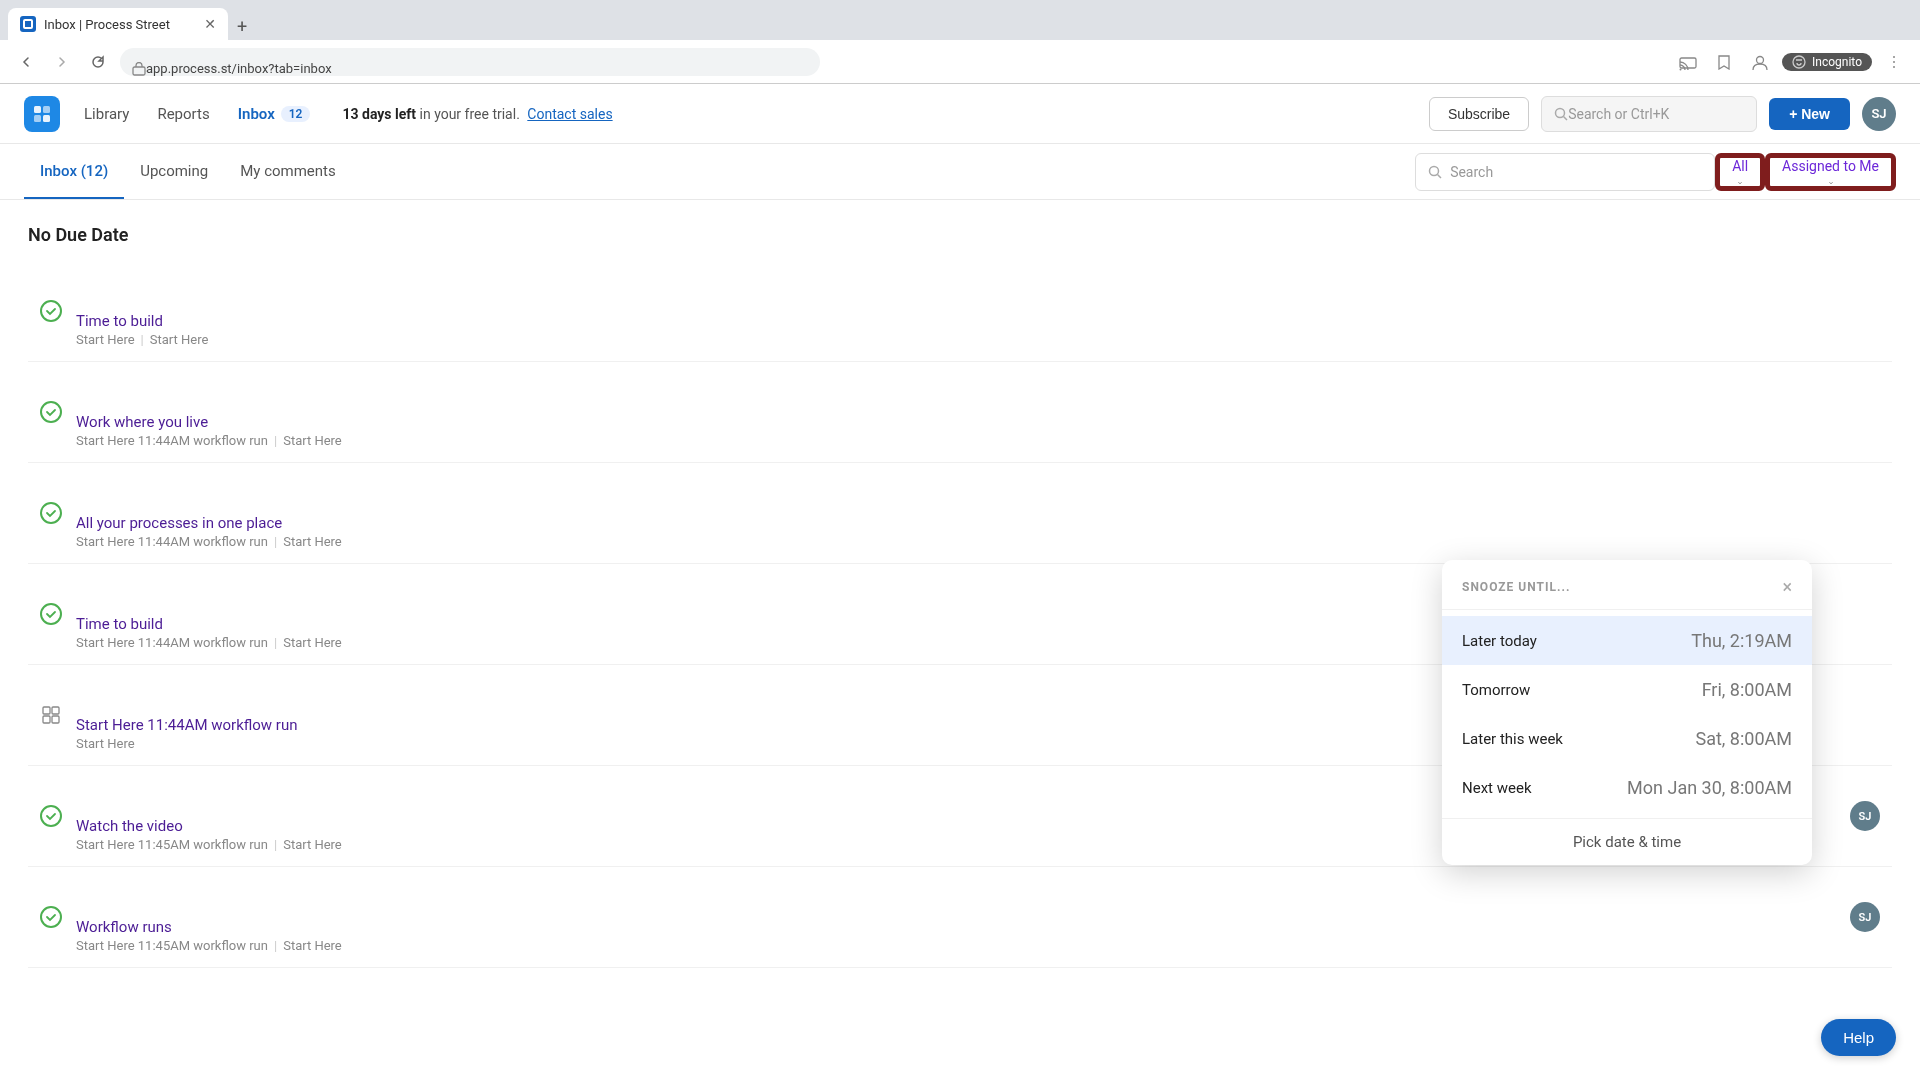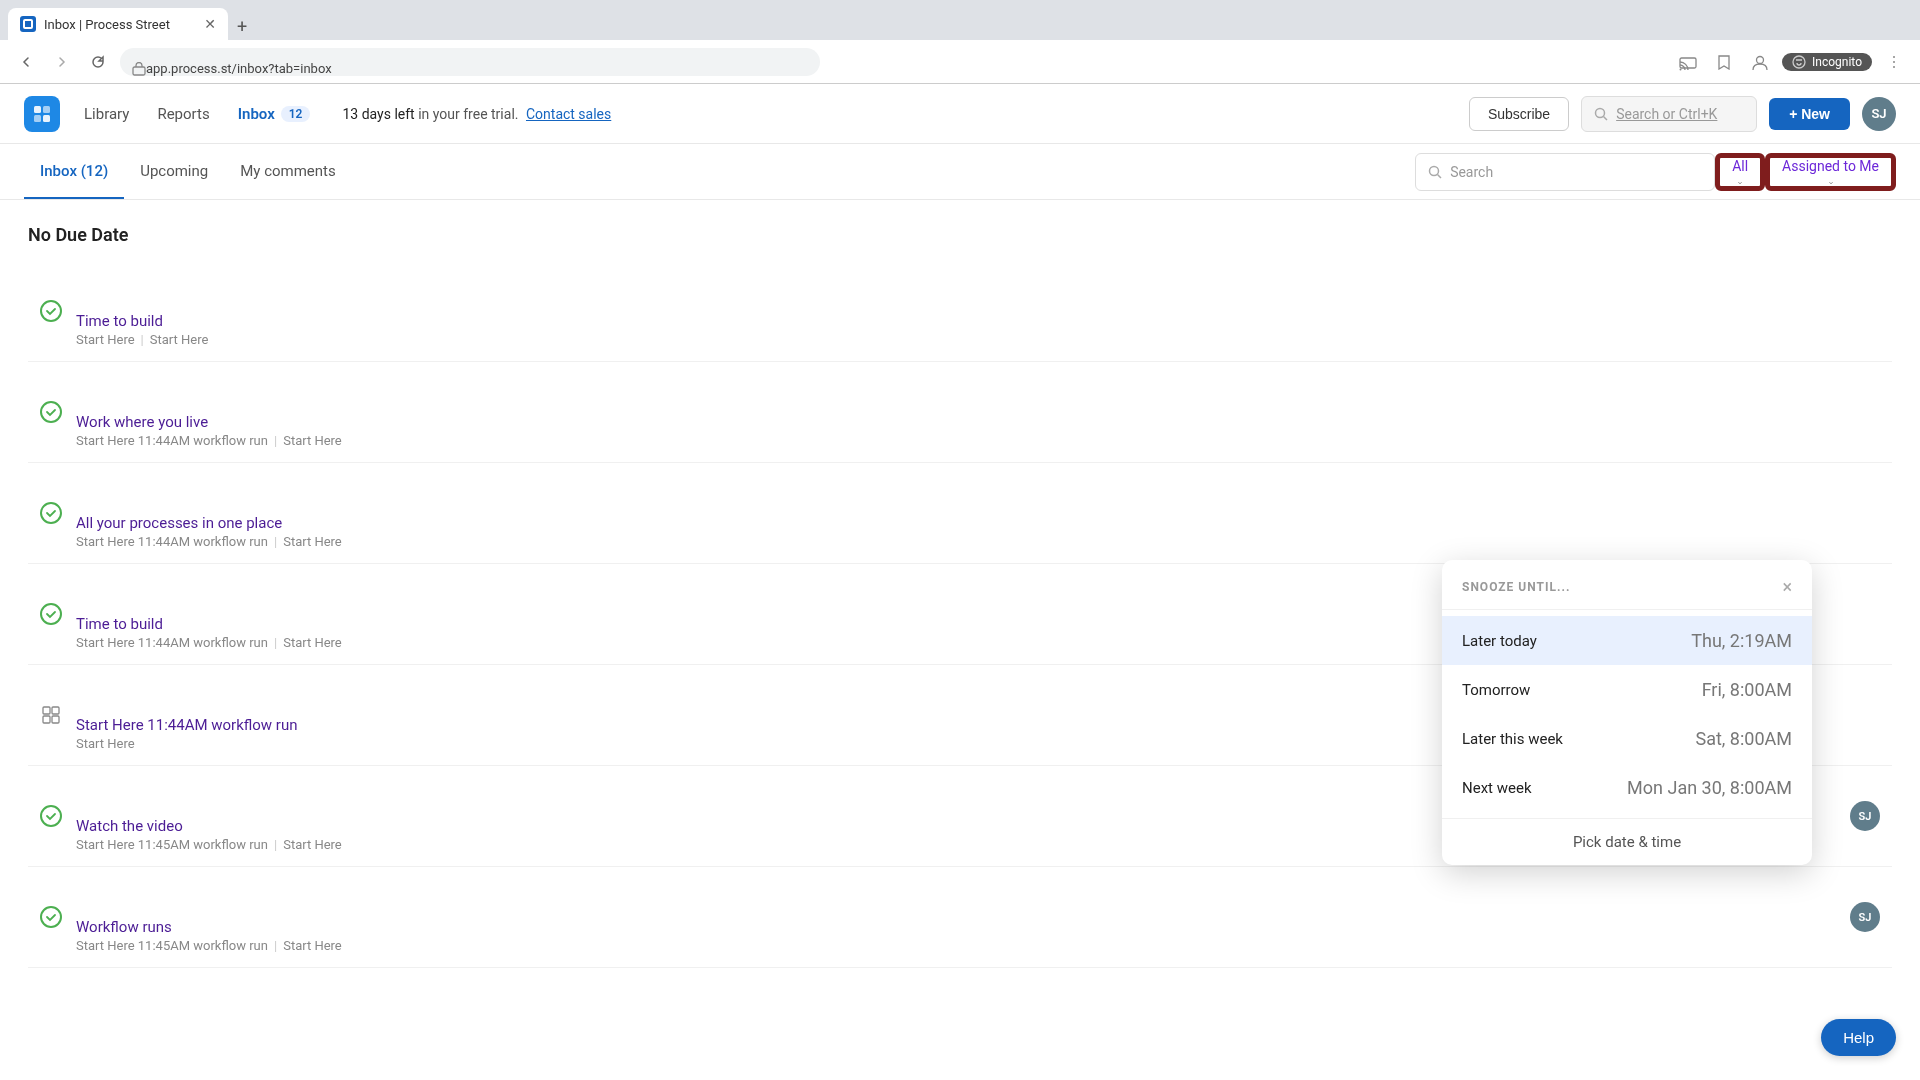--- a/index.html
+++ b/index.html
@@ -26,26 +26,26 @@
 
     
     .top-nav { height: 60px; display: flex; align-items: center; padding: 0 24px; border-bottom: 1px solid #e8e8e8; gap: 0; }
     .logo { width: 36px; height: 36px; background: #1e88e5; border-radius: 8px; display: flex; align-items: center; justify-content: center; margin-right: 24px; flex-shrink: 0; }
     .nav-links { display: flex; align-items: center; gap: 28px; }
     .nav-link { font-size: 15px; color: #555; cursor: pointer; text-decoration: none; }
     .nav-inbox { color: #1565c0; font-weight: 600; font-size: 15px; display: flex; align-items: center; gap: 6px; }
     .inbox-badge { background: #e8f0fe; color: #1565c0; border-radius: 10px; padding: 1px 8px; font-size: 12px; font-weight: 600; }
 
     .trial-banner { margin-left: 32px; font-size: 14px; color: #555; }
-    .trial-bold { color: #222; font-weight: 400; }
+    .trial-bold { color: #222; font-weight: 700; }
     .contact-link { color: #1565c0; text-decoration: underline; cursor: pointer; margin-left: 4px; }
 
     .nav-right { margin-left: auto; display: flex; align-items: center; gap: 12px; }
     .subscribe-btn { border: 1px solid #ccc; background: #fff; padding: 8px 18px; border-radius: 6px; font-size: 14px; cursor: pointer; color: #333; }
-    .search-nav { background: #f5f5f5; border: 1px solid #ddd; border-radius: 6px; height: 36px; width: 176px; display: flex; align-items: center; padding: 0 12px; gap: 8px; color: #999; font-size: 14px; cursor: pointer; text-decoration: underline; }
+    .search-nav { background: #f5f5f5; border: 1px solid #ddd; border-radius: 6px; height: 36px; width: 216px; display: flex; align-items: center; padding: 0 12px; color: #999; font-size: 14px; cursor: pointer; }
     .new-btn { background: #1565c0; color: #fff; border: none; padding: 8px 20px; border-radius: 6px; font-size: 14px; font-weight: 600; cursor: pointer; display: flex; align-items: center; gap: 6px; }
     .avatar { width: 34px; height: 34px; background: #607d8b; border-radius: 50%; display: flex; align-items: center; justify-content: center; color: #fff; font-size: 13px; font-weight: 600; cursor: pointer; }
 
     
     .sub-nav { height: 56px; display: flex; align-items: center; padding: 0 24px; border-bottom: 1px solid #e8e8e8; gap: 0; }
     .tab-links { display: flex; align-items: stretch; height: 100%; }
     .tab-link { padding: 0 16px; display: flex; align-items: center; font-size: 15px; color: #555; cursor: pointer; border-bottom: 2px solid transparent; white-space: nowrap; }
     .tab-link.active { color: #1565c0; border-bottom: 2px solid #1565c0; font-weight: 500; }
 
     .sub-nav-right { margin-left: auto; display: flex; align-items: center; }

